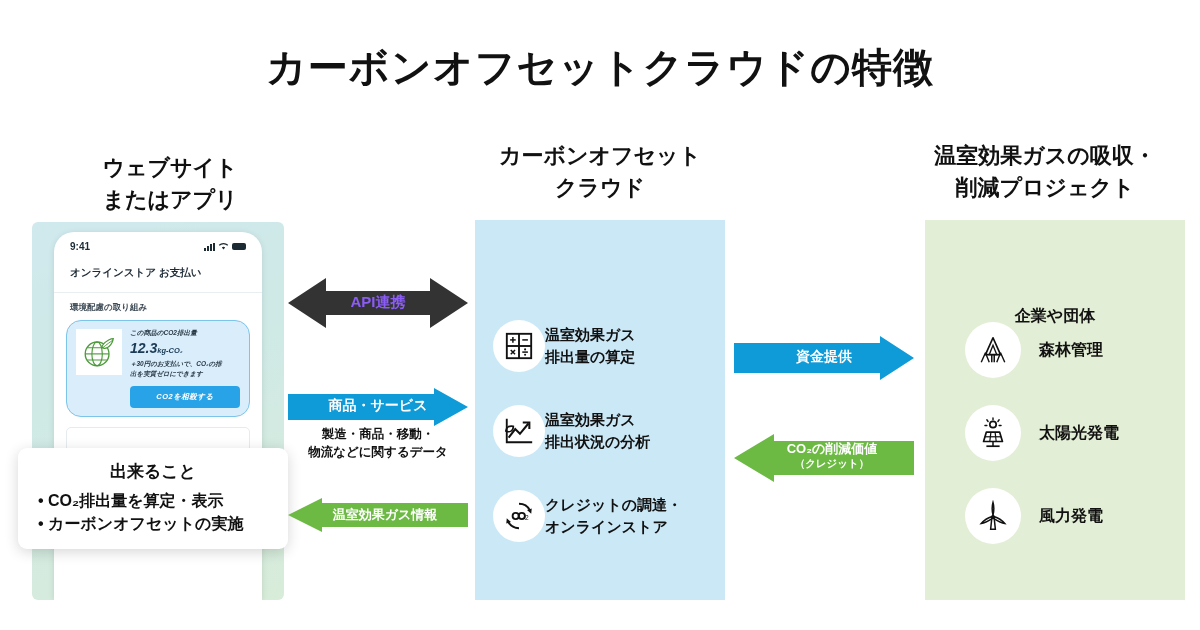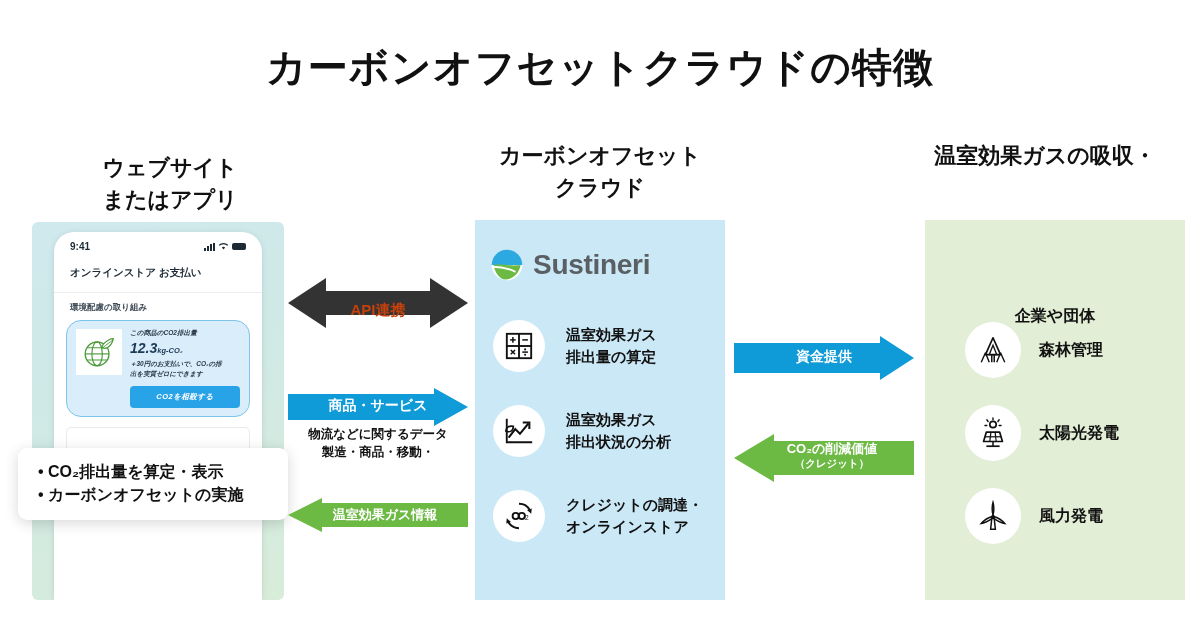--- a/index.html
+++ b/index.html
@@ -117,21 +117,21 @@
   .arrow-label {
     position: absolute; width: 100%; text-align: center;
     font-weight: bold; pointer-events: none;
   }
   .arrow-caption {
     position: absolute; width: 100%; text-align: center;
     font-size: 12.5px; font-weight: bold; line-height: 1.45; color: #111;
   }
 
   #arrow-api { left: 288px; top: 274px; width: 180px; height: 58px; }
-  #arrow-api .arrow-label { top: 27px; font-size: 15px; color: #c2410c; }
+  #arrow-api .arrow-label { top: 19px; font-size: 15px; color: #8b5cf6; }
 
   #arrow-goods { left: 288px; top: 388px; width: 180px; height: 38px; }
   #arrow-goods .arrow-label { top: 9px; font-size: 14px; color: #fff; }
   #cap-goods { left: 270px; top: 425px; width: 216px; }
 
   #arrow-ghg { left: 288px; top: 498px; width: 180px; height: 34px; }
   #arrow-ghg .arrow-label { top: 8px; left: 14px; width: calc(100% - 14px);
                             font-size: 13px; color: #fff; }
   #cap-ghg { left: 268px; top: 534px; width: 220px; }
 
@@ -145,21 +145,21 @@
 
   
   #logo-row {
     position: absolute; left: 490px; top: 248px; width: 220px;
     display: flex; align-items: center; gap: 9px;
   }
   .logo-text { font-size: 28px; font-weight: bold; color: #5a5f63; letter-spacing: -.3px; }
 
   .svc {
     position: absolute; left: 493px; width: 225px;
-    display: flex; align-items: center; gap: 21px;
+    display: flex; align-items: center; gap: 0;
   }
   #svc-0 { top: 320px; }
   #svc-1 { top: 405px; }
   #svc-2 { top: 490px; }
   .svc-icon {
     width: 52px; height: 52px; flex: 0 0 52px; border-radius: 50%;
     background: #fff; display: flex; align-items: center; justify-content: center;
   }
   .svc-label { font-size: 15px; font-weight: bold; line-height: 1.5; color: #111; }
 
@@ -191,20 +191,21 @@
   <div class="col-head" id="head-left">
     <div>ウェブサイト</div>
     <div>またはアプリ</div>
   </div>
   <div class="col-head" id="head-center">
     <div>カーボンオフセット</div>
     <div>クラウド</div>
   </div>
   <div class="col-head" id="head-right">
     <div>温室効果ガスの吸収・</div>
+    <div>削減プロジェクト</div>
   </div>
 
   <div class="panel" id="panel-center"></div>
   <div class="panel" id="panel-right"></div>
 
   <div id="phone-wrap">
     <div id="phone-screen">
 
       <div class="status-bar">
         <span>9:41</span>
@@ -266,40 +267,41 @@
         <div class="sum-total">
           <span class="k">ご請求額</span>
           <span class="v">¥ 11,400</span>
         </div>
       </div>
 
     </div>
   </div>
 
   <div id="callout">
+    <div class="c-title">出来ること</div>
     <div class="c-item">• CO₂排出量を算定・表示</div>
     <div class="c-item">• カーボンオフセットの実施</div>
   </div>
 
   <div class="arrow" id="arrow-api">
     <svg width="180" height="58" viewBox="0 0 180 58">
       <polygon points="0,29 38,4 38,17 142,17 142,4 180,29 142,54 142,41 38,41 38,54" fill="#333333"></polygon>
     </svg>
     <div class="arrow-label">API連携</div>
   </div>
 
   <div class="arrow" id="arrow-goods">
     <svg width="180" height="38" viewBox="0 0 180 38">
       <polygon points="0,6 146,6 146,0 180,19 146,38 146,32 0,32" fill="#0f9ad8"></polygon>
     </svg>
     <div class="arrow-label">商品・サービス</div>
   </div>
   <div class="arrow-caption" id="cap-goods">
+    <div>製造・商品・移動・</div>
     <div>物流などに関するデータ</div>
-    <div>製造・商品・移動・</div>
   </div>
 
   <div class="arrow" id="arrow-ghg">
     <svg width="180" height="34" viewBox="0 0 180 34">
       <polygon points="180,5 34,5 34,0 0,17 34,34 34,29 180,29" fill="#6cb944"></polygon>
     </svg>
     <div class="arrow-label">温室効果ガス情報</div>
   </div>
 
   <div class="arrow" id="arrow-fund">
@@ -312,29 +314,20 @@
   <div class="arrow" id="arrow-credit">
     <svg width="180" height="48" viewBox="0 0 180 48">
       <polygon points="180,7 40,7 40,0 0,24 40,48 40,41 180,41" fill="#6cb944"></polygon>
     </svg>
     <div class="arrow-label">
       <span>CO₂の削減価値</span>
       <span class="sub">（クレジット）</span>
     </div>
   </div>
 
-  <div id="logo-row">
-    <svg width="34" height="34" viewBox="0 0 40 40">
-      <path d="M20 2 A18 18 0 0 1 38 20 L2 20 A18 18 0 0 1 20 2 Z" fill="#2ca9e1"></path>
-      <path d="M2 20 L38 20 A18 18 0 0 1 20 38 A18 18 0 0 1 2 20 Z" fill="#fff"></path>
-      <path d="M4 20 C4 20 10 19 20 20 C30 21 36 20 36 20 C34 31 26 37 18 37 C12 37 6 30 4 20 Z" fill="#6cb944"></path>
-      <path d="M3 22 C12 22 22 24 30 28" stroke="#fff" stroke-width="2.2" fill="none"></path>
-    </svg>
-    <span class="logo-text">Sustineri</span>
-  </div>
 
   <div class="svc" id="svc-0">
     <span class="svc-icon">
       <svg width="30" height="30" viewBox="0 0 32 32">
         <rect x="3" y="3" width="26" height="26" fill="none" stroke="#111" stroke-width="2"></rect>
         <line x1="16" y1="3" x2="16" y2="29" stroke="#111" stroke-width="2"></line>
         <line x1="3" y1="16" x2="29" y2="16" stroke="#111" stroke-width="2"></line>
         <g stroke="#111" stroke-width="1.6">
           <line x1="6.5" y1="9.5" x2="12.5" y2="9.5"></line>
             <line x1="9.5" y1="6.5" x2="9.5" y2="12.5"></line>

